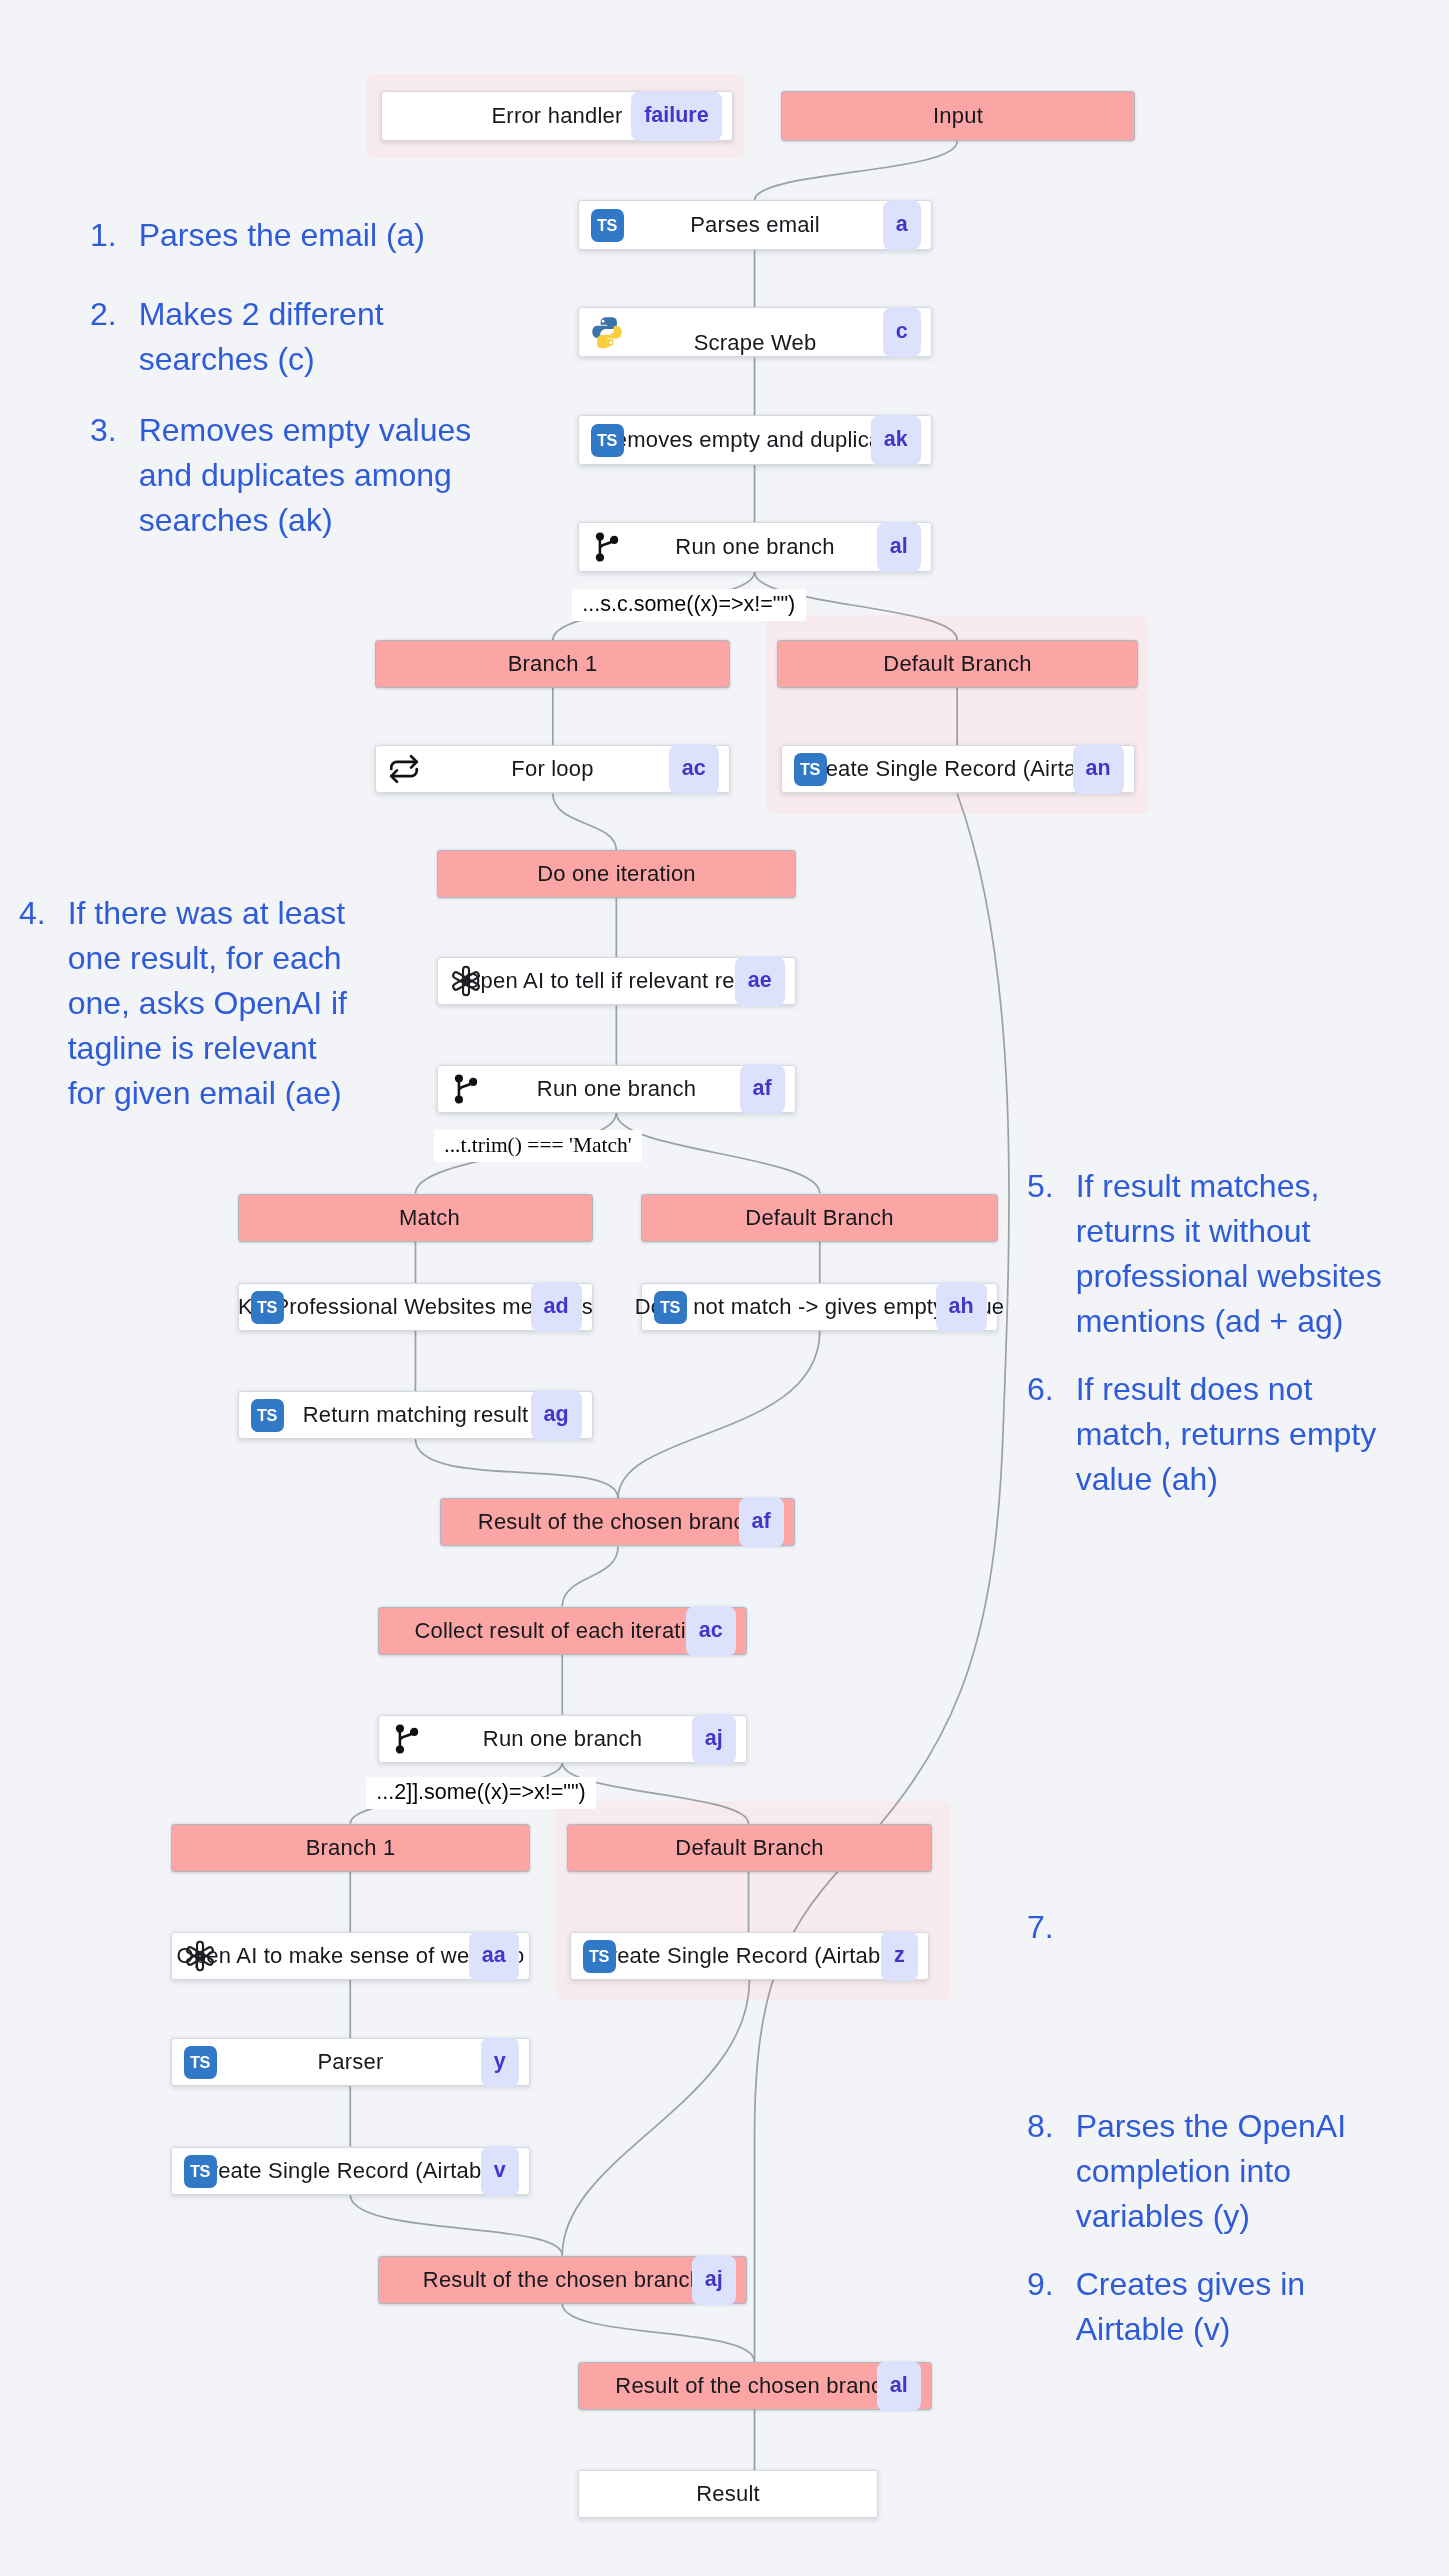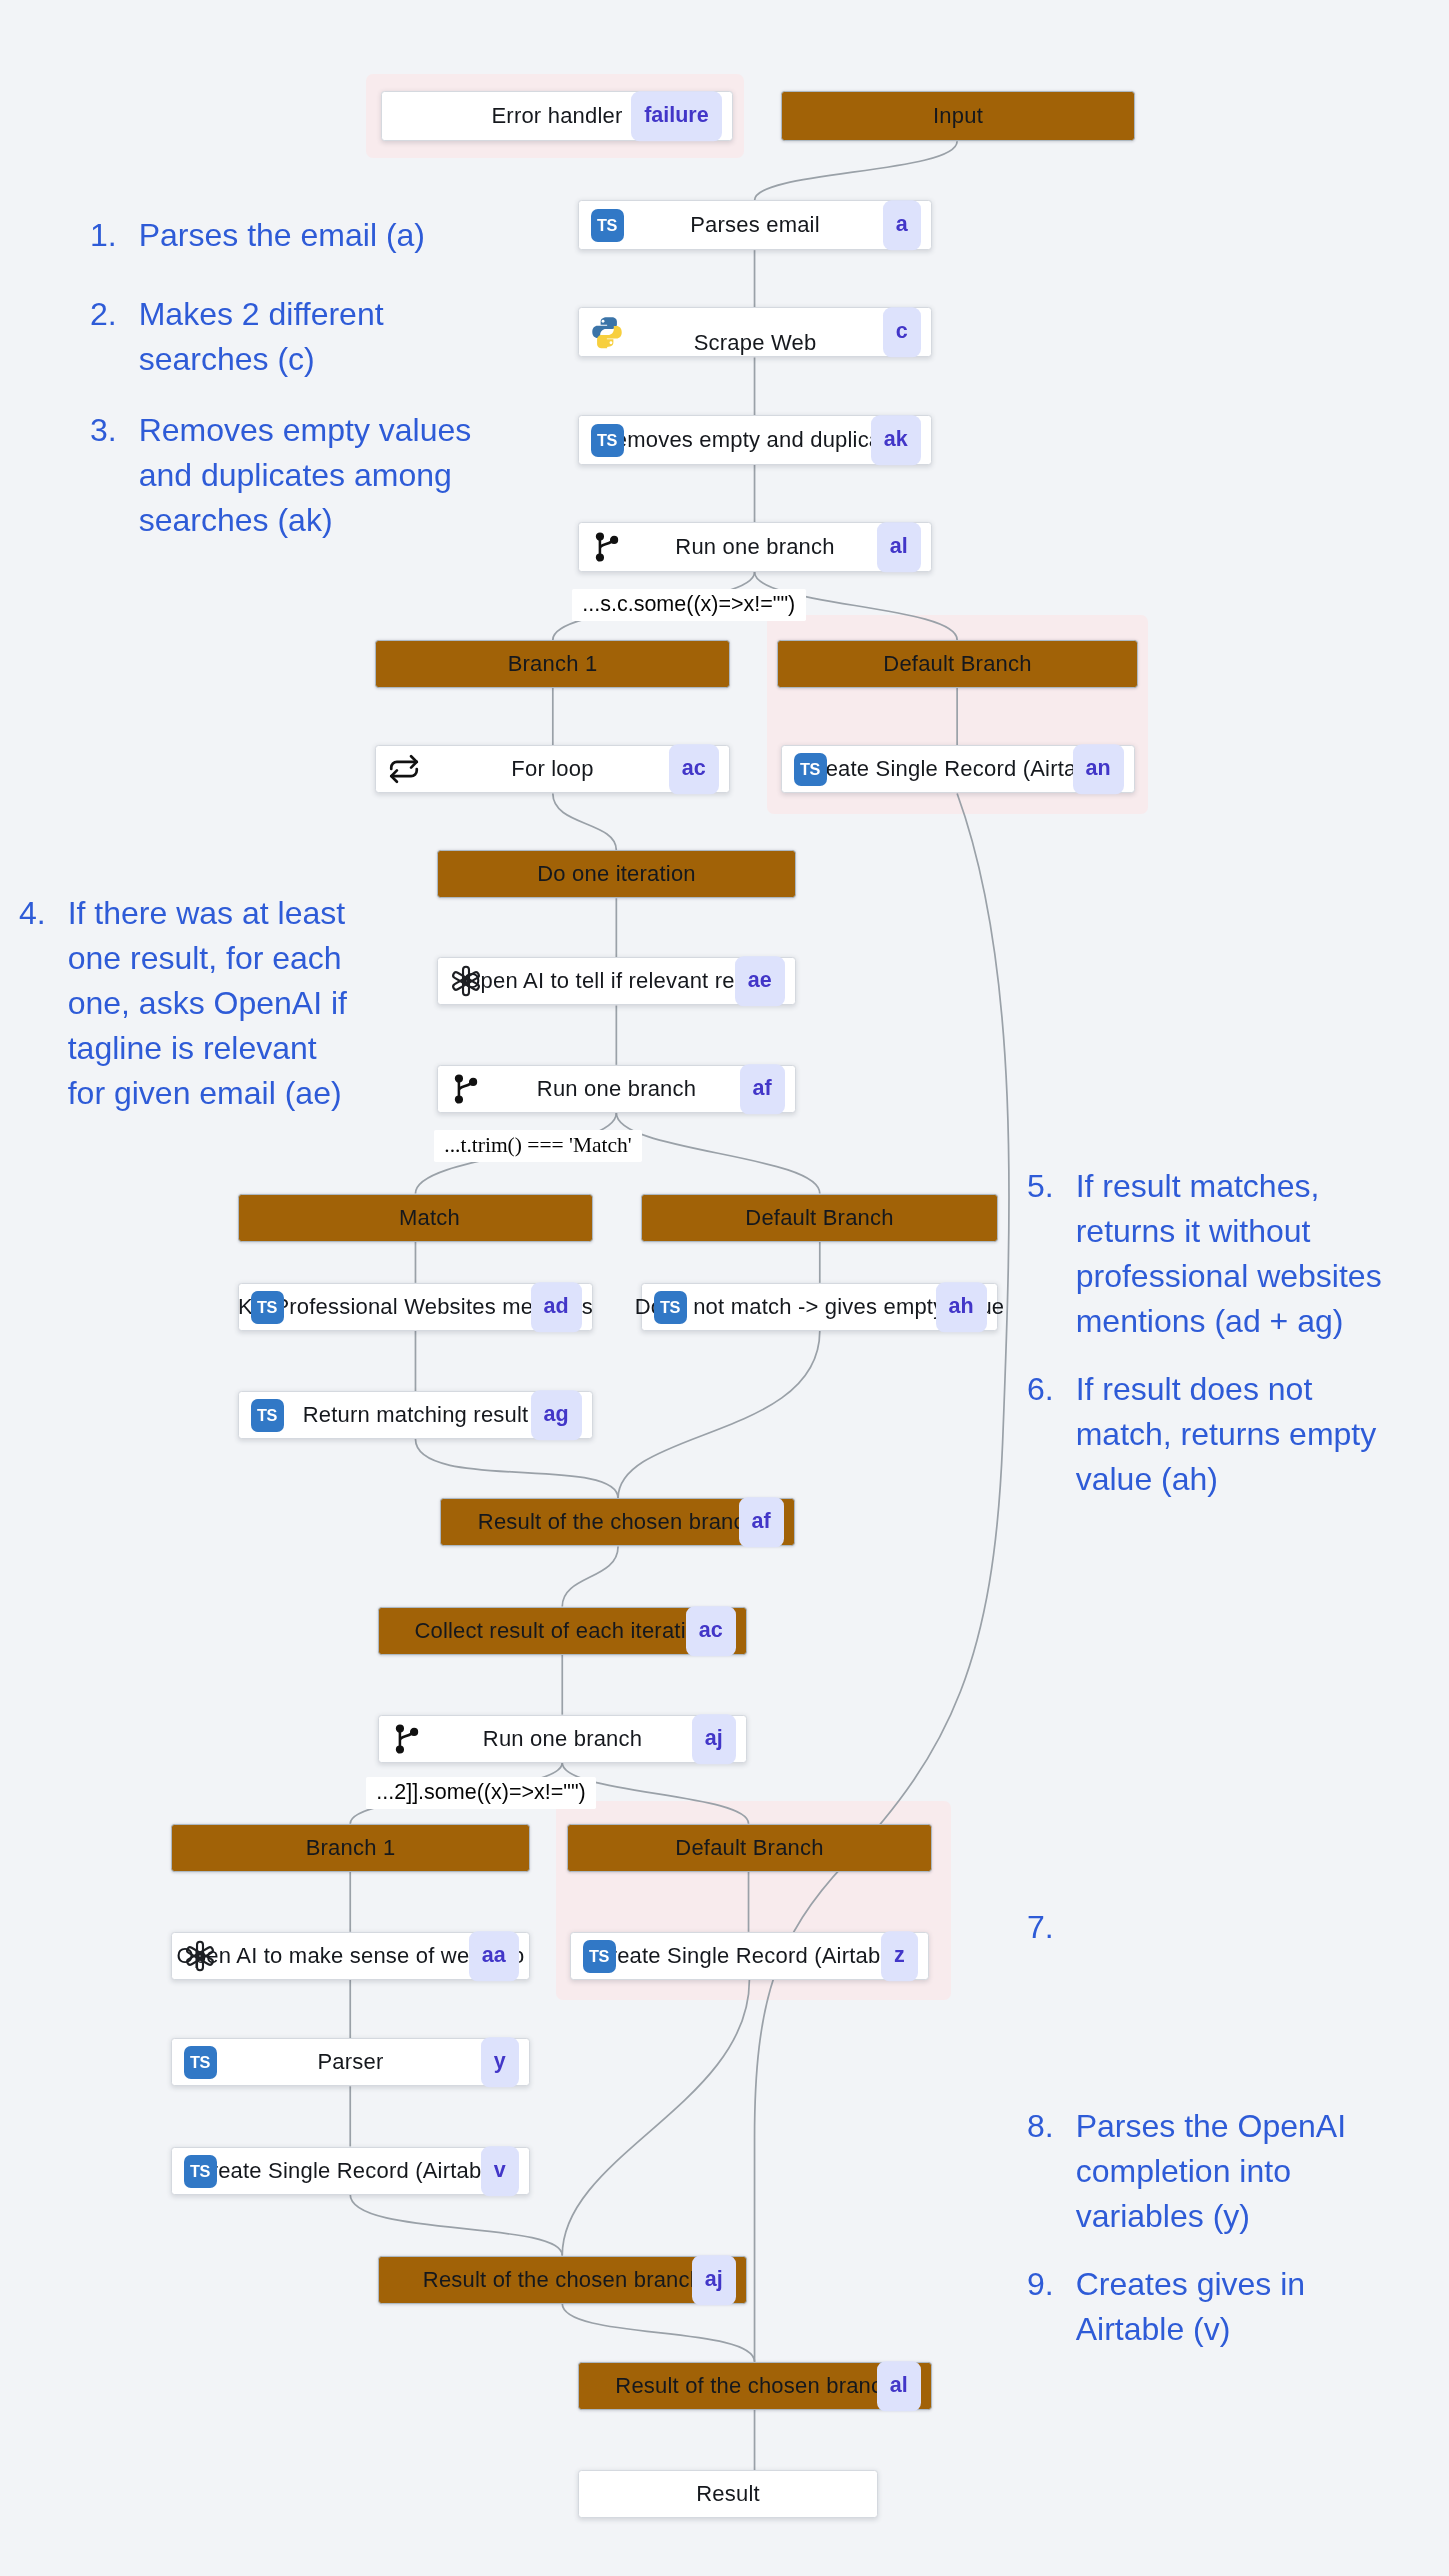--- a/index.html
+++ b/index.html
@@ -4,21 +4,21 @@
 <style>
   html,body{margin:0;padding:0;}
   body{background:#f2f4f7;font-family:"Liberation Sans",sans-serif;}
   #canvas{position:relative;width:1449px;height:2576px;background:#f2f4f7;overflow:hidden;}
   #edges{position:absolute;left:0;top:0;width:1449px;height:2576px;pointer-events:none;}
   #edges path{fill:none;stroke:#9aa1a8;stroke-width:2px;}
   .halo{position:absolute;background:#f8ebed;border-radius:6.9px;}
   .node{position:absolute;display:flex;align-items:center;justify-content:center;
         background:#ffffff;border:0.9px solid #d5d9df;border-radius:3.4px;
         box-shadow:0 1.7px 5.2px rgba(45,52,70,.16);box-sizing:border-box;cursor:pointer;}
-  .node--panel{background:#a16207;border-color:#adb8c2;box-shadow:0 0.9px 2.6px rgba(45,52,70,.18);}
+  .node--panel{background:#fca5a5;border-color:#adb8c2;box-shadow:0 0.9px 2.6px rgba(45,52,70,.18);}
   .node__label{font-size:22px;color:#15181d;font-weight:500;letter-spacing:0.2px;white-space:nowrap;}
   .node__icon{position:absolute;left:11px;top:50%;transform:translateY(-50%);width:34px;height:34px;
               display:flex;align-items:center;justify-content:center;}
   .node__icon svg{width:34px;height:34px;display:block;}
   .ticon{width:33px;height:33px;border-radius:6.9px;background:#3178c6;color:#fff;display:flex;
          align-items:center;justify-content:center;font-weight:700;font-size:16.3px;letter-spacing:-0.4px;}
   .node__badge{position:absolute;right:10.3px;top:50%;transform:translateY(-50%);
                background:#dde2fc;color:#4236c8;font-weight:700;font-size:21.5px;
                padding:14px 13px;border-radius:8.6px;line-height:1;}
   .chip{position:absolute;background:#ffffff;color:#060606;font-size:21.5px;padding:3.4px 10.3px;

